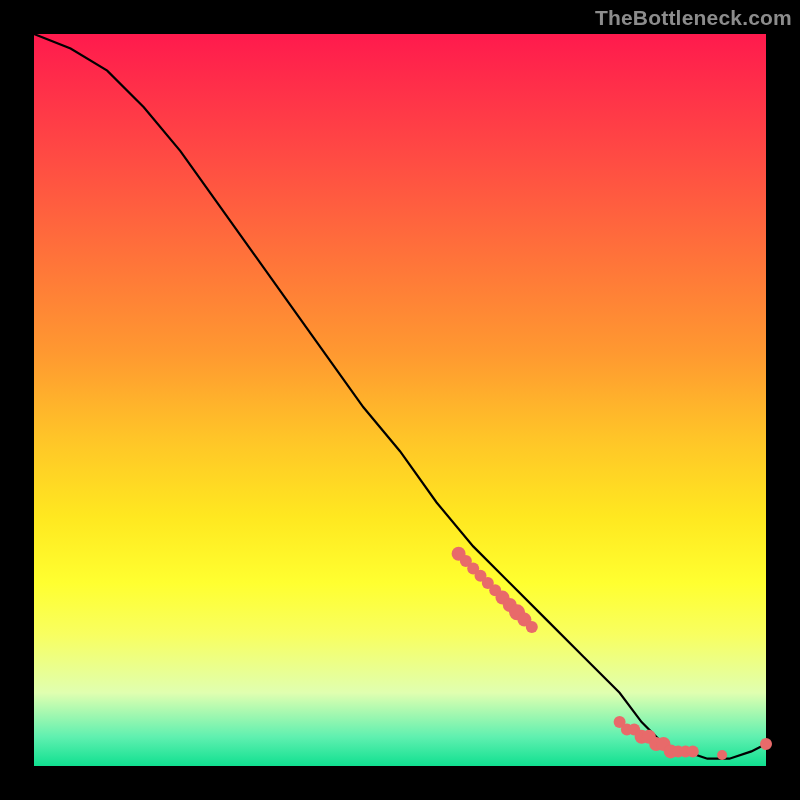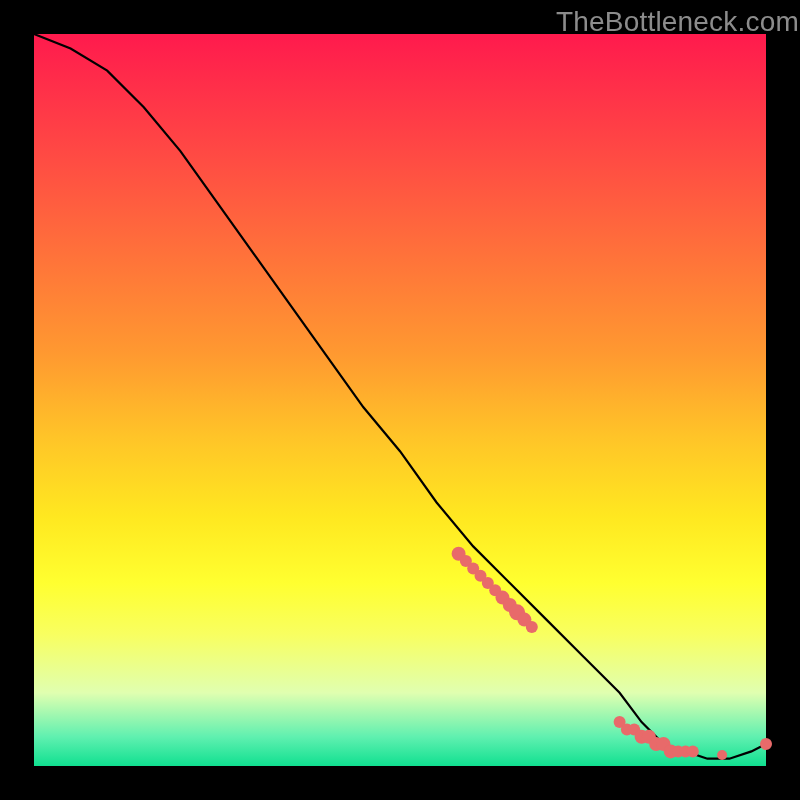--- a/index.html
+++ b/index.html
@@ -36,24 +36,24 @@
       #ffff30 75%,
       #f8ff60 82%,
       #e0ffb0 90%,
       #60f0b0 96%,
       #10e090 100%
     );
   }
   .watermark {
     position: absolute;
     top: 6px;
-    right: 1px;
+    right: 8px;
     color: #8c8c8c;
-    font-size: 28px;
-    font-weight: 400;
+    font-size: 21px;
+    font-weight: 700;
     letter-spacing: 0.2px;
     z-index: 5;
   }
   svg.curve {
     position: absolute;
     left: 0;
     top: 0;
     width: 732px;
     height: 732px;
     overflow: visible;

